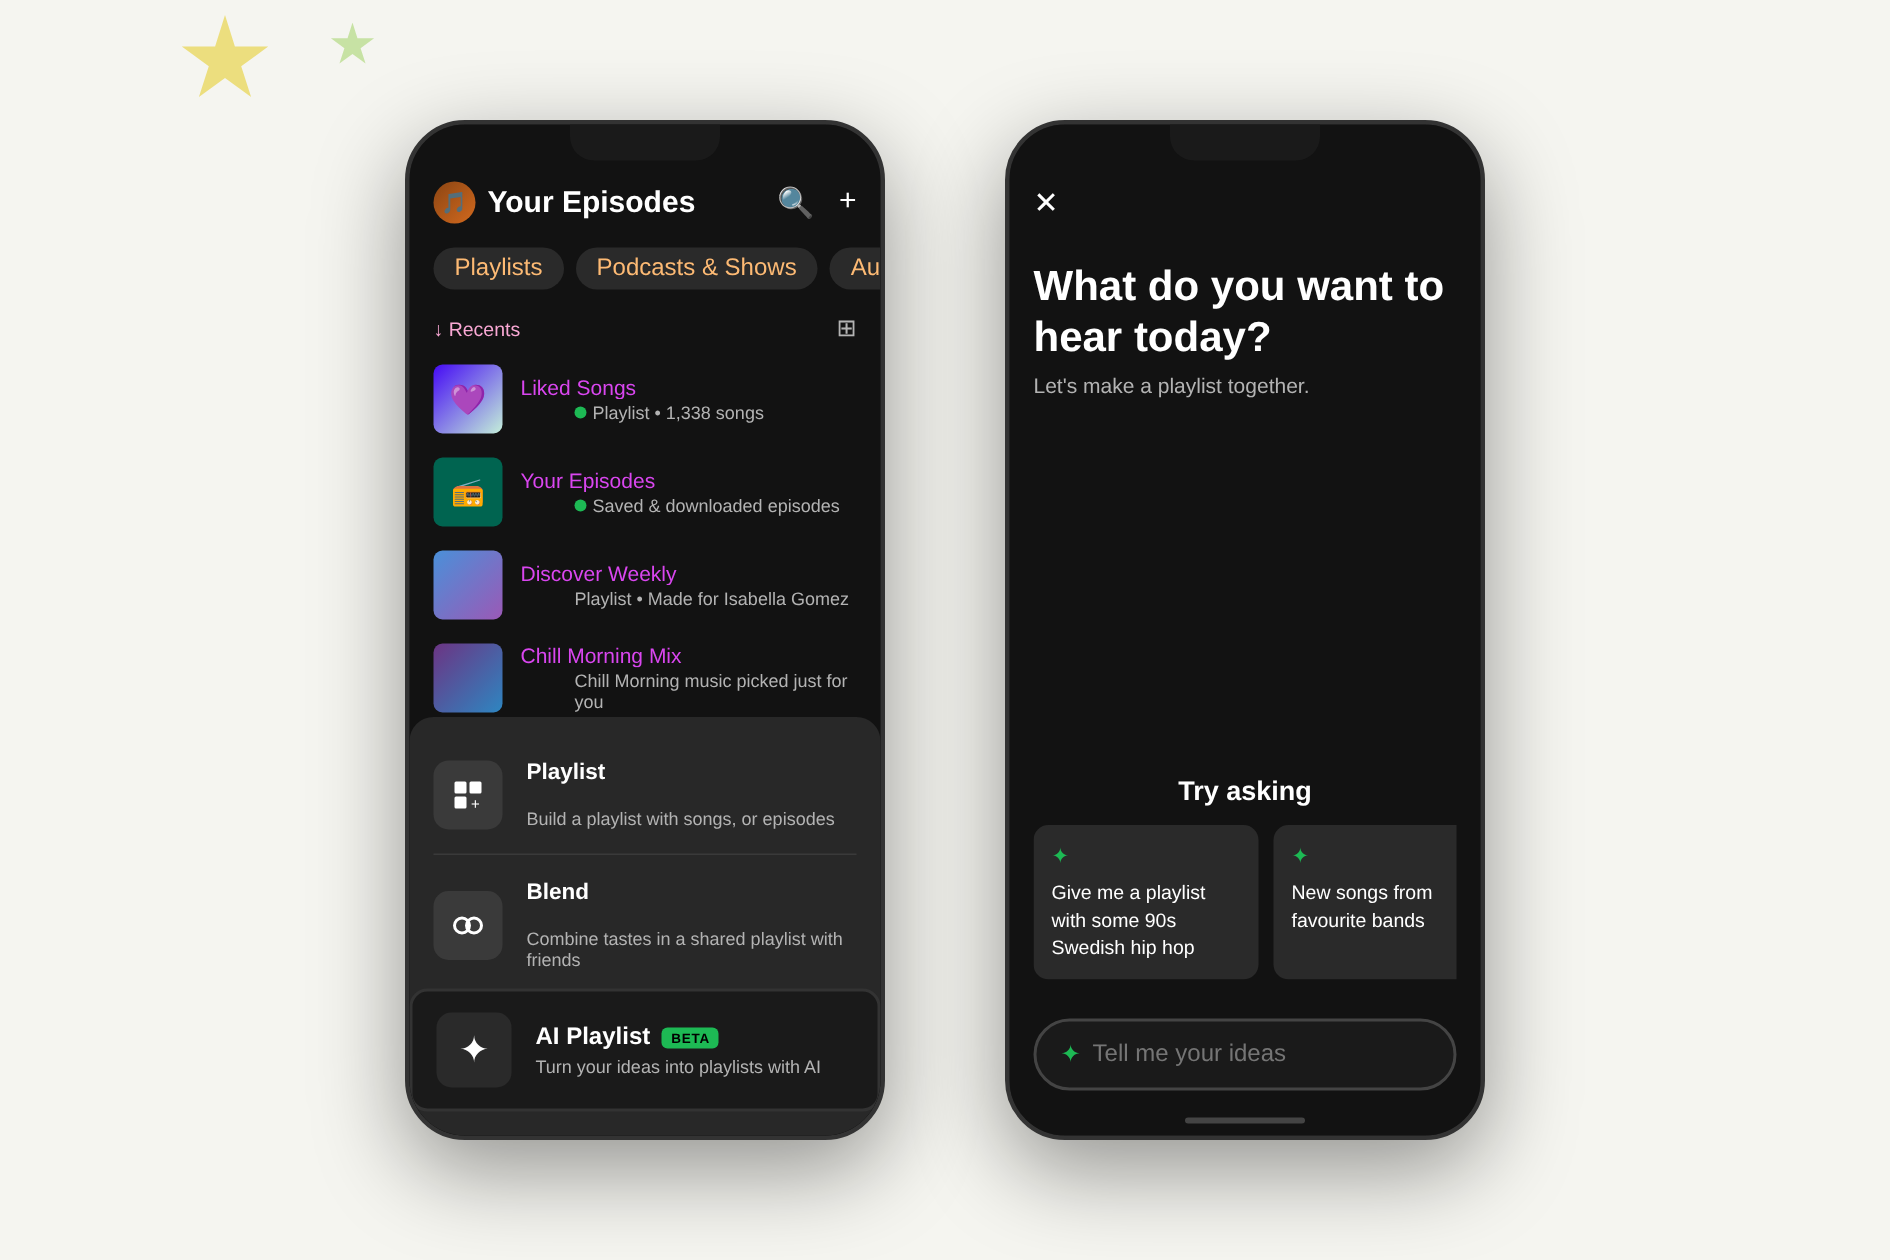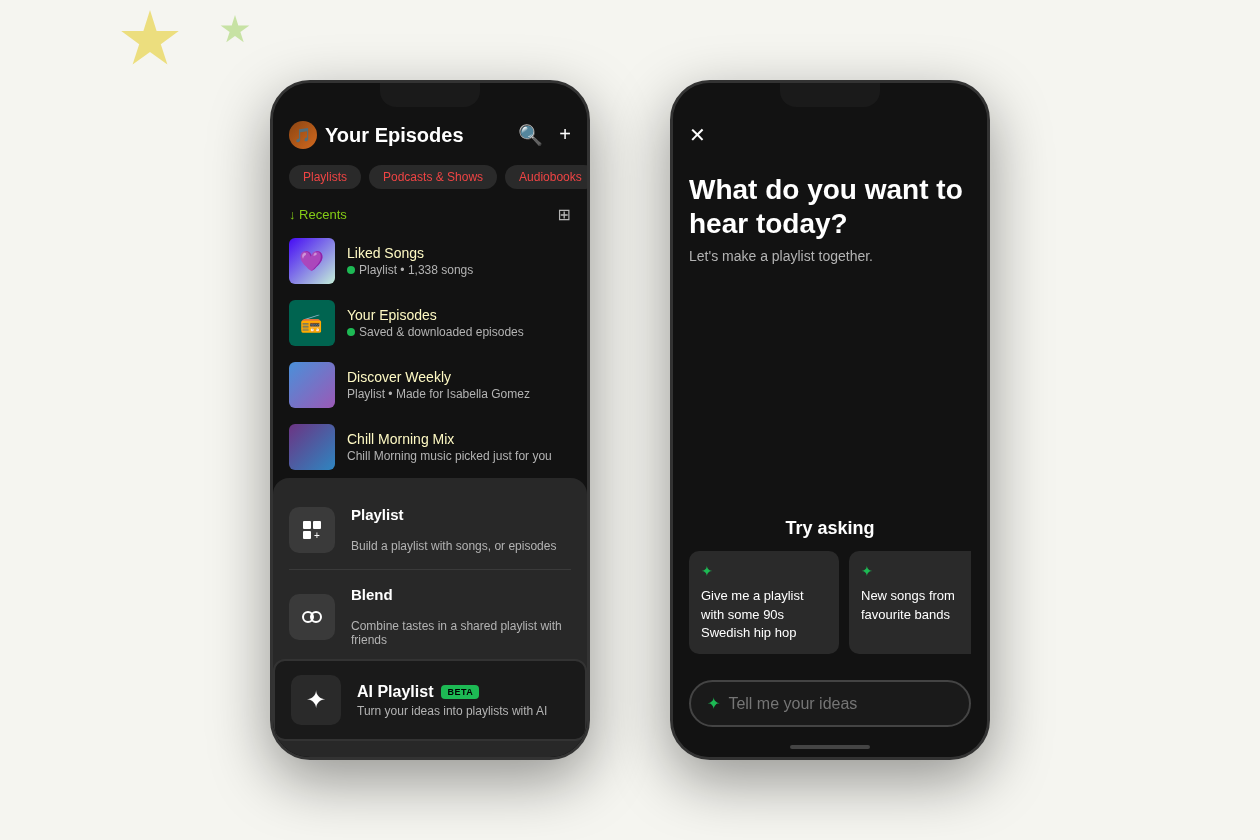--- a/index.html
+++ b/index.html
@@ -123,38 +123,38 @@
 
     .filter-tabs {
       display: flex;
       gap: 8px;
       padding: 8px 16px;
       overflow: hidden;
     }
 
     .filter-tab {
       background: #2a2a2a;
-      color: #ef4444;
+      color: #fdba74;
       border: none;
       border-radius: 20px;
       padding: 5px 14px;
-      font-size: 12px;
+      font-size: 16px;
       white-space: nowrap;
       cursor: pointer;
     }
 
     .recents-bar {
       display: flex;
       align-items: center;
       justify-content: space-between;
       padding: 8px 16px;
     }
 
     .recents-label {
-      color: #84cc16;
+      color: #f9a8d4;
       font-size: 13px;
       display: flex;
       align-items: center;
       gap: 4px;
     }
 
     .grid-icon {
       color: #b3b3b3;
       font-size: 16px;
     }
@@ -207,35 +207,36 @@
       background: #2a2a2a;
       display: flex; align-items: center; justify-content: center;
     }
 
     .playlist-info {
       flex: 1;
       min-width: 0;
     }
 
     .playlist-name {
-      color: #fef9c3;
+      color: #d946ef;
       font-size: 14px;
       font-weight: 500;
       white-space: nowrap;
       overflow: hidden;
       text-overflow: ellipsis;
     }
 
     .playlist-meta {
       color: #b3b3b3;
       font-size: 12px;
       display: flex;
       align-items: center;
       gap: 4px;
       margin-top: 2px;
+      margin-left: 36px;
     }
 
     .meta-dot-green {
       width: 8px; height: 8px;
       background: #1db954;
       border-radius: 50%;
       display: inline-block;
       flex-shrink: 0;
     }
 

